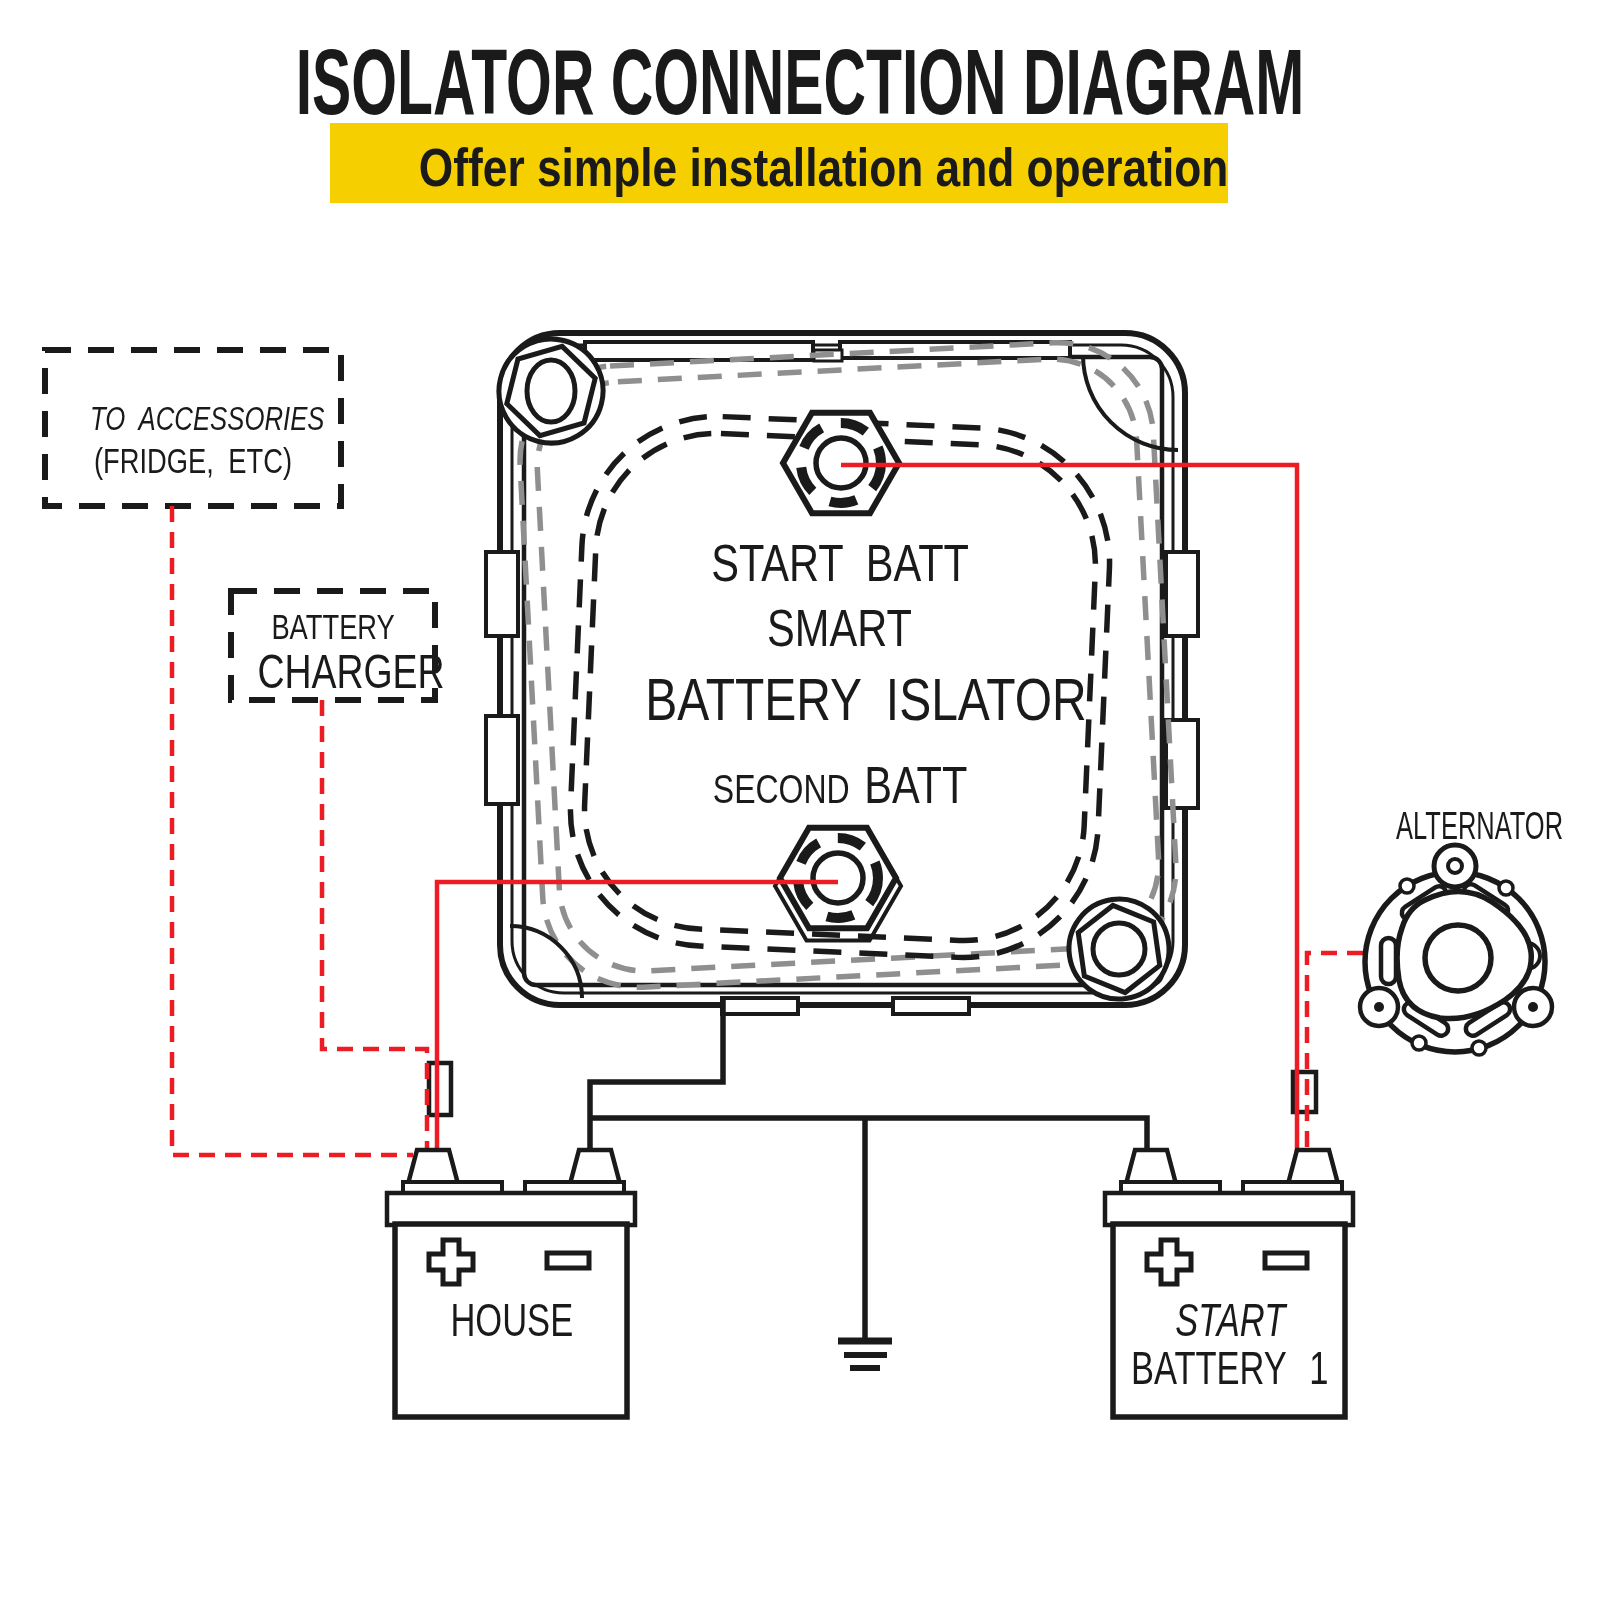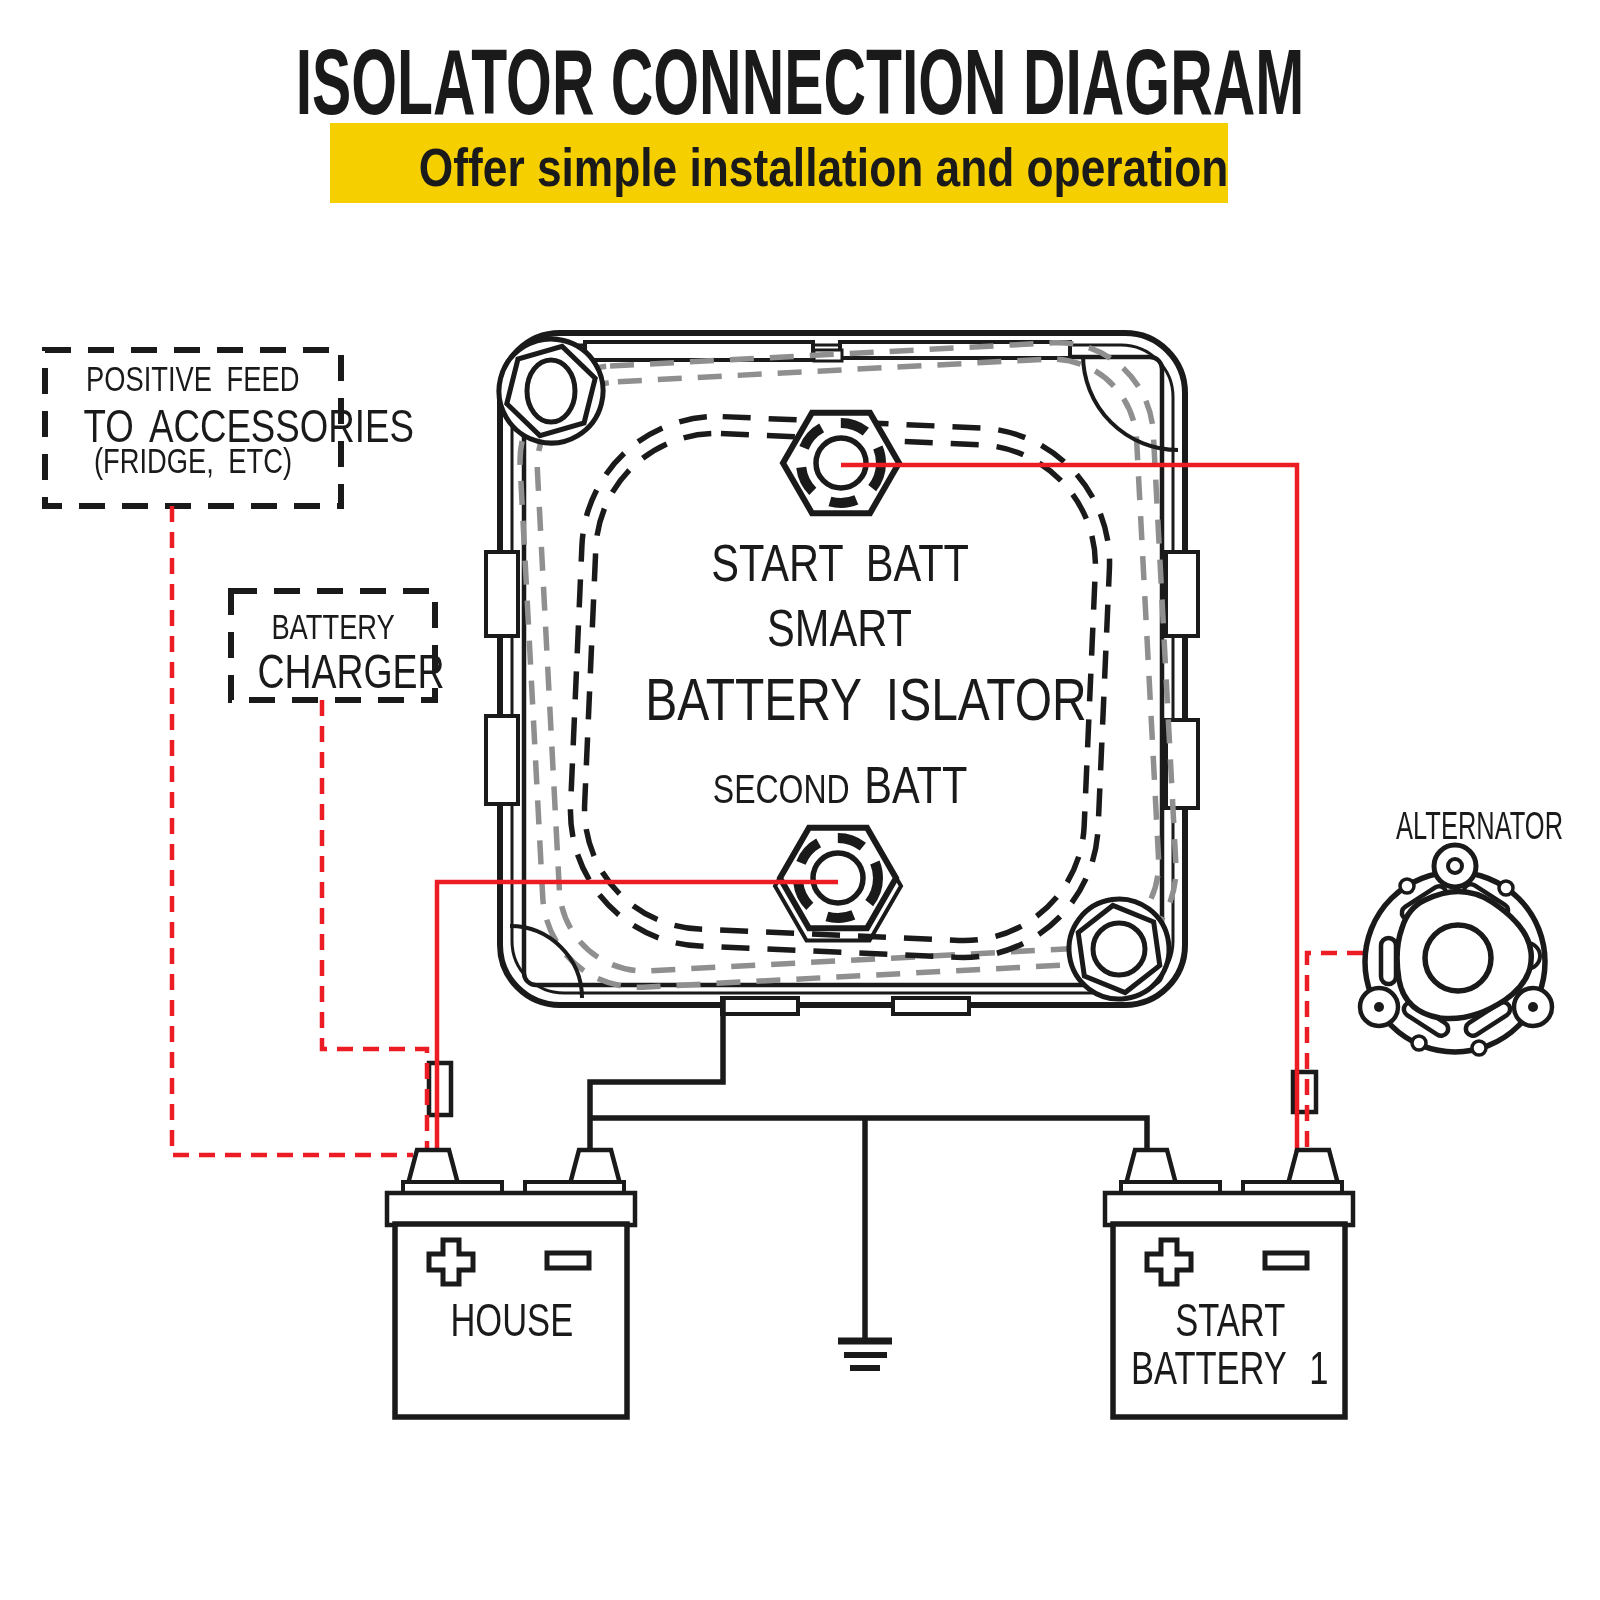--- a/index.html
+++ b/index.html
@@ -151,23 +151,21 @@
 
   <div class="lbl b" style="left:0;width:1600px;top:36px;font-size:92px;">
     <span class="cx" style="--sx:.64">ISOLATOR CONNECTION DIAGRAM</span>
   </div>
 
   <div class="banner" style="left:330px;top:123px;width:898px;height:80px;"></div>
   <div class="lbl b" style="left:330px;width:898px;top:140px;font-size:54px;">
     <span class="cx" style="--sx:.82">Offer simple installation and operation</span>
   </div>
 
-  <div class="lbl ws2" style="left:45px;width:296px;top:361px;font-size:35px;">
-    <span class="cx" style="--sx:.78">POSITIVE FEED</span></div>
-  <div class="lbl ws2" style="left:37px;width:296px;top:402px;font-size:47px;">
+  <div class="lbl ws2" style="left:57px;width:296px;top:402px;font-size:33px;font-style:italic;">
     <span class="cx" style="--sx:.78">TO ACCESSORIES</span></div>
   <div class="lbl ws2" style="left:45px;width:296px;top:443px;font-size:35px;">
     <span class="cx" style="--sx:.78">(FRIDGE, ETC)</span></div>
 
   <div class="lbl" style="left:231px;width:204px;top:609px;font-size:35px;">
     <span class="cx" style="--sx:.78">BATTERY</span></div>
   <div class="lbl" style="left:231px;width:204px;top:648px;font-size:48px;">
     <span class="cx" style="--sx:.78">CHARGER</span></div>
 
   <div class="lbl" style="left:1330px;width:300px;top:807px;font-size:38px;">
@@ -177,18 +175,18 @@
     <span class="cx" style="--sx:.8">START BATT</span></div>
   <div class="lbl" style="left:590px;width:500px;top:602px;font-size:52px;">
     <span class="cx" style="--sx:.8">SMART</span></div>
   <div class="lbl ws" style="left:590px;width:500px;top:670px;font-size:60px;">
     <span class="cx" style="--sx:.8">BATTERY ISLATOR</span></div>
   <div class="lbl" style="left:590px;width:500px;top:759px;font-size:52px;">
     <span class="cx" style="--sx:.8"><span style="font-size:40px;">SECOND</span><span style="margin-left:18px;">BATT</span></span></div>
 
   <div class="lbl" style="left:346px;width:332px;top:1297px;font-size:46px;">
     <span class="cx" style="--sx:.75">HOUSE</span></div>
-  <div class="lbl" style="left:1064px;width:332px;top:1297px;font-size:46px;">
+  <div class="lbl" style="left:1064px;width:332px;top:1297px;font-size:46px;font-style:italic;">
     <span class="cx" style="--sx:.75">START</span></div>
   <div class="lbl" style="left:1064px;width:332px;top:1345px;font-size:46px;word-spacing:18px;">
     <span class="cx" style="--sx:.75">BATTERY 1</span></div>
 
 </div>
 
 </body></html>

